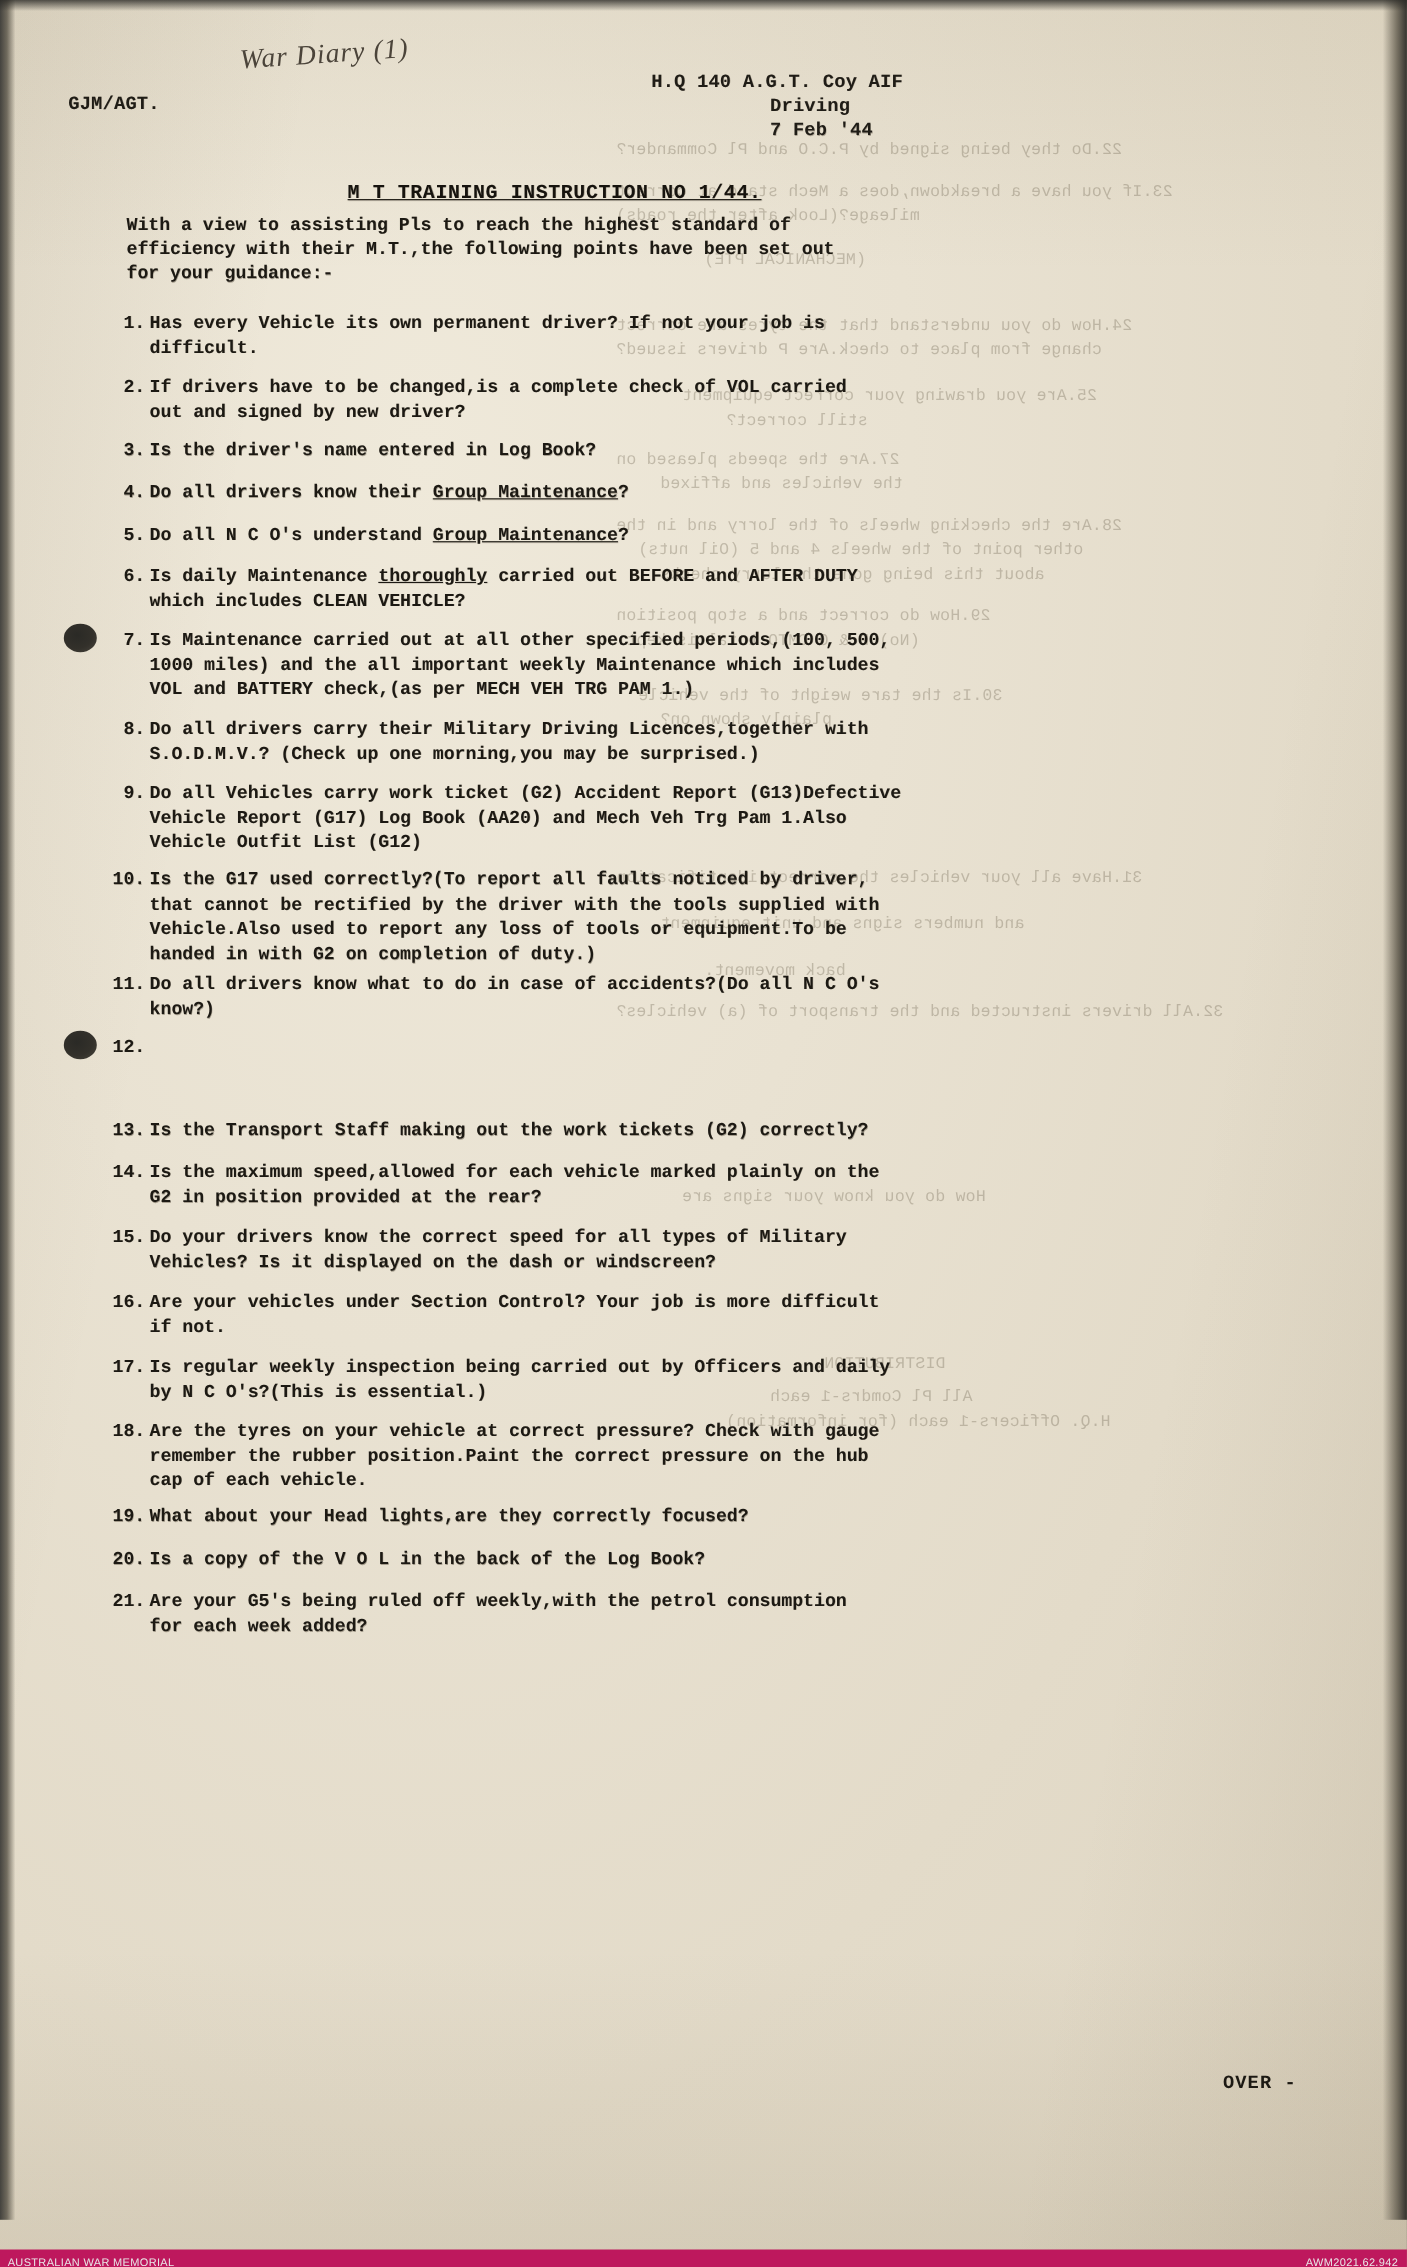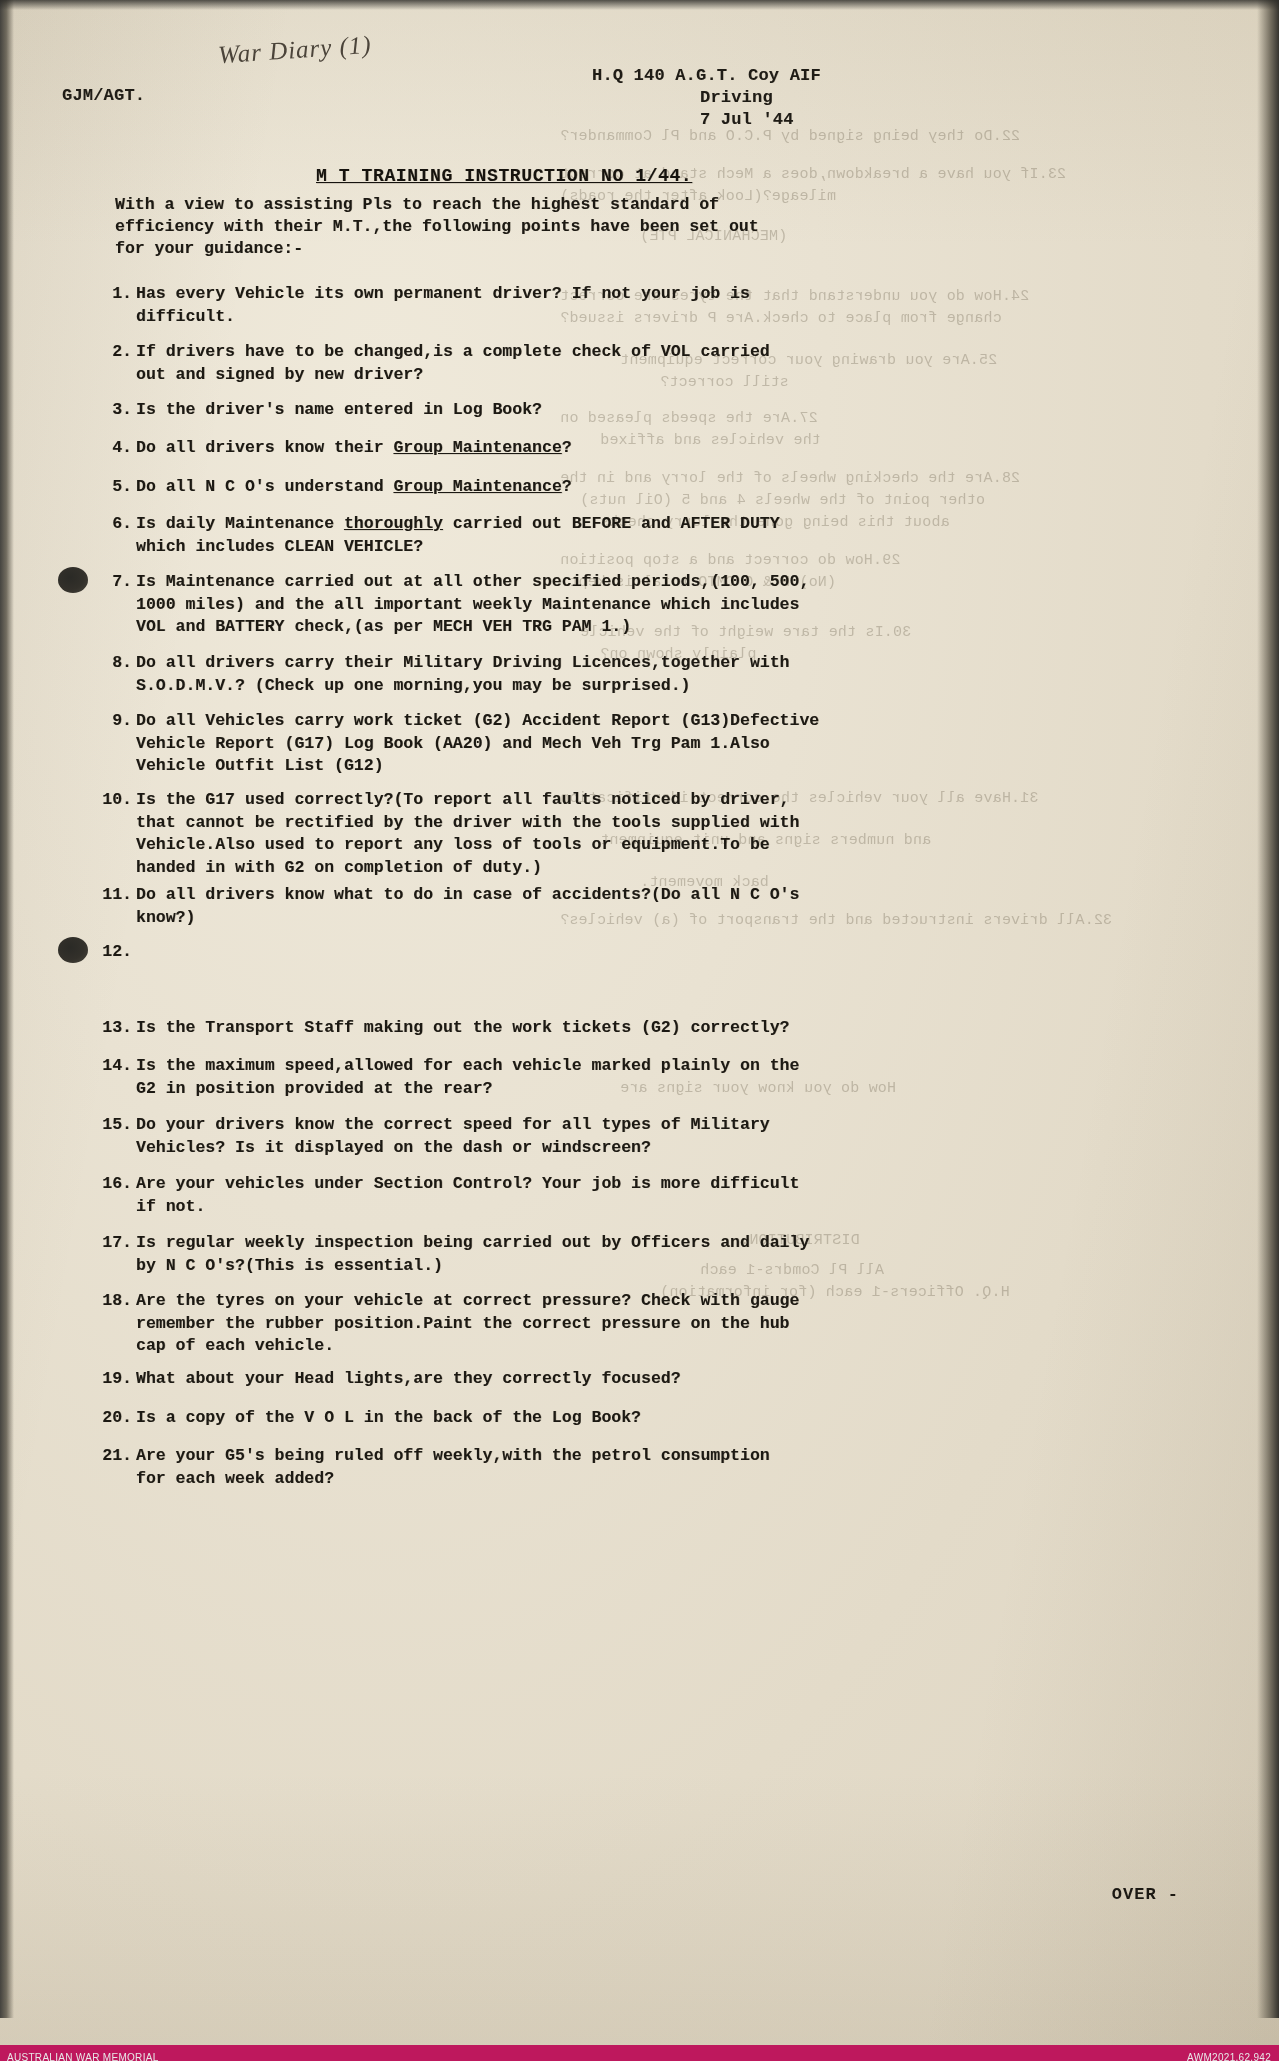--- a/index.html
+++ b/index.html
@@ -224,21 +224,21 @@
       <div class="ghost" style="left: 700px; top: 1262px;">All Pl Comdrs-1 each</div>
       <div class="ghost" style="left: 660px; top: 1284px;">H.Q. Officers-1 each (for information)</div>
     </div>
 
   <div id="handwriting">War Diary (1)</div>
 
   <div class="tw bold" id="stamp-ref">GJM/AGT.</div>
 
   <div class="tw bold" id="hdr-unit">H.Q 140 A.G.T. Coy AIF</div>
   <div class="tw bold" id="hdr-place">Driving</div>
-  <div class="tw bold" id="hdr-date">7 Jul '44</div>
+  <div class="tw bold" id="hdr-date">7 Feb '44</div>
 
   <div id="title">M T TRAINING INSTRUCTION NO 1/44.</div>
 
   <div class="para" id="intro" style="left:115px; top:194px; width:900px;">With a view to assisting Pls to reach the highest standard of
 efficiency with their M.T.,the following points have been set out
 for your guidance:-</div>
 
   <div id="items-layer">
       <div class="item" style="left: 98px; top: 283px; width: 1000px;">
         <span class="num">1.</span>

